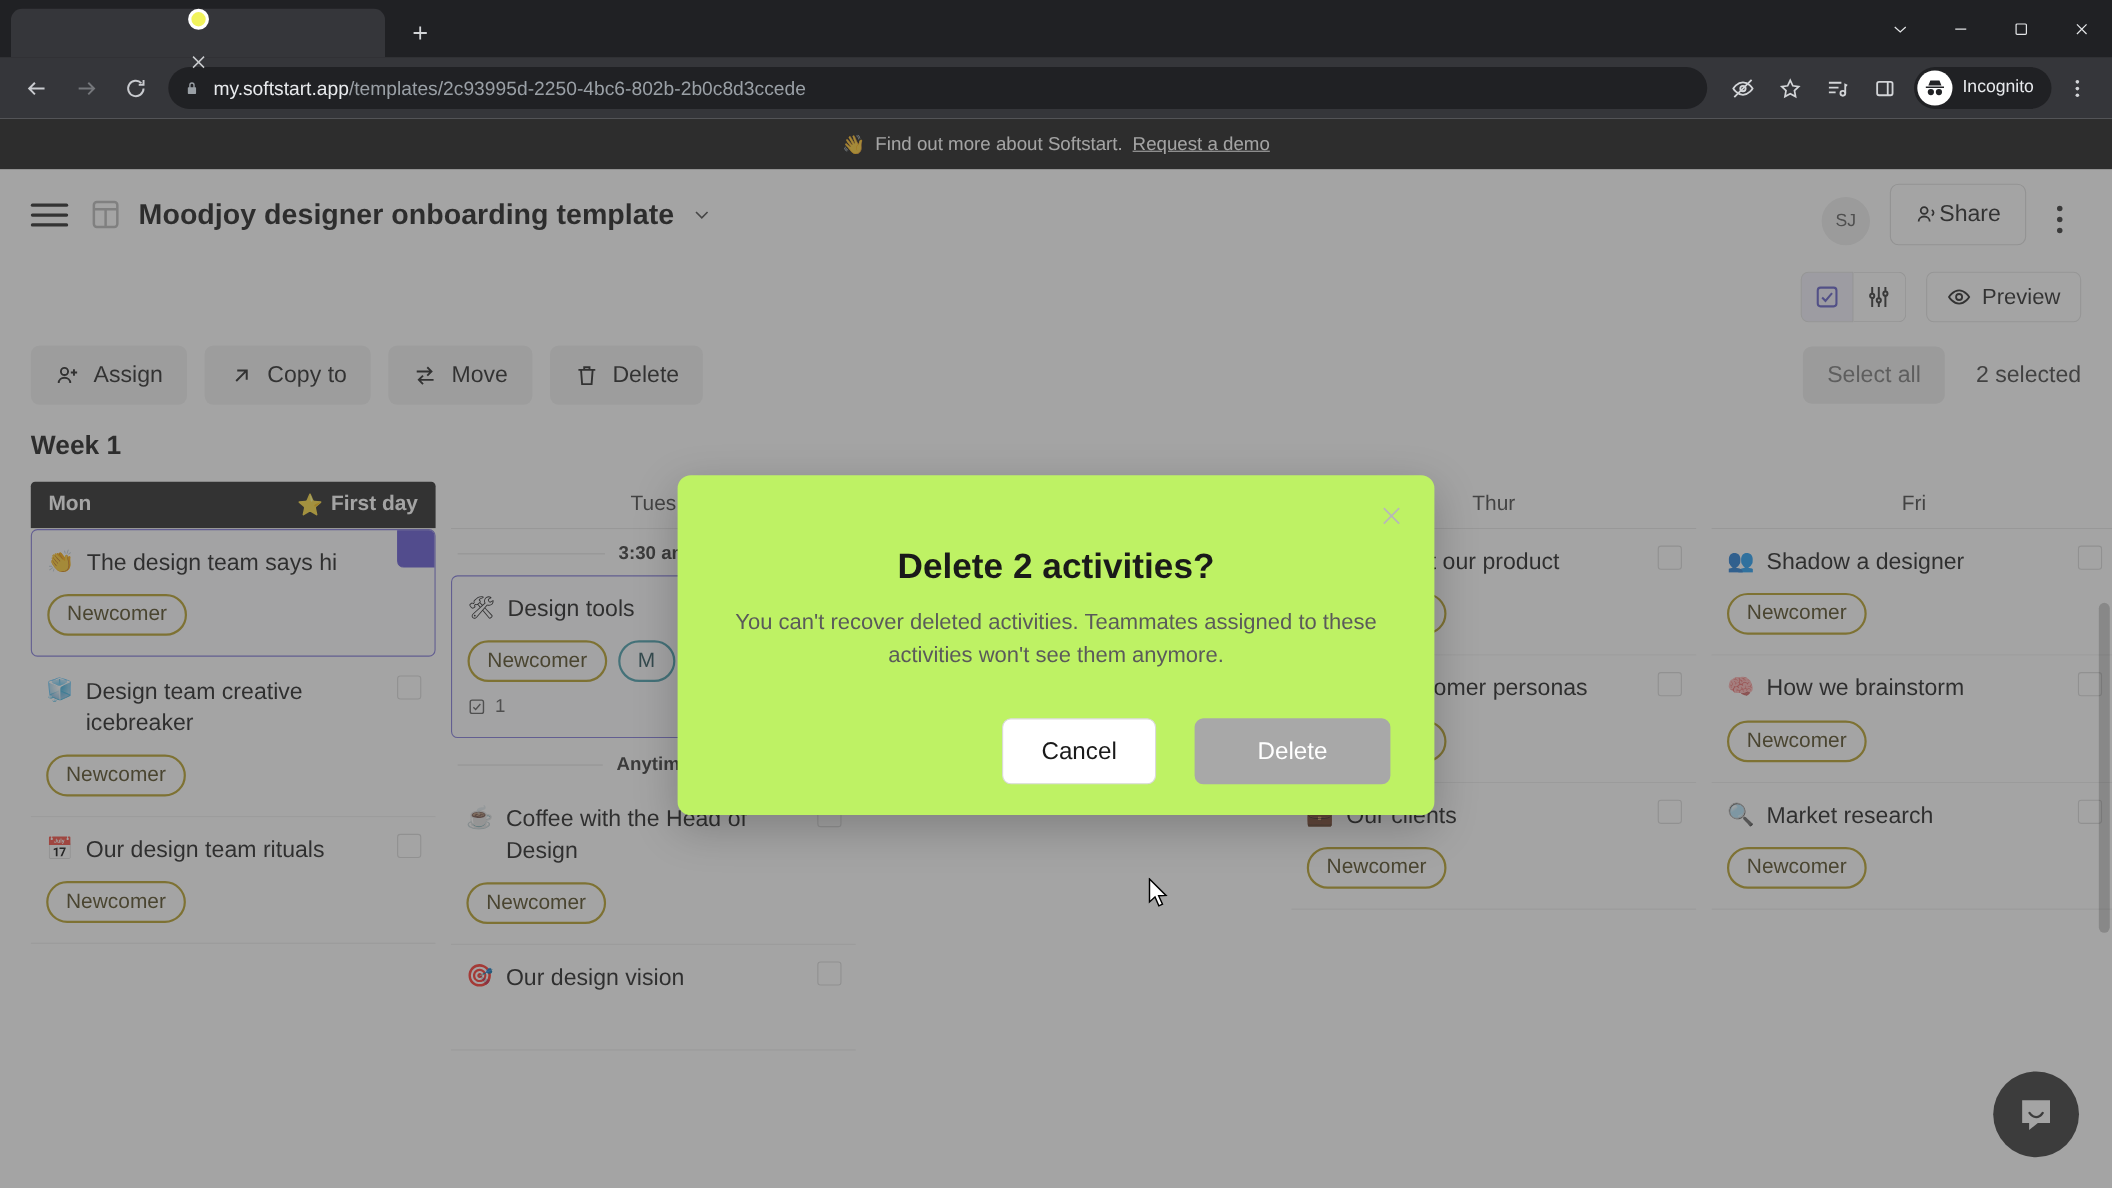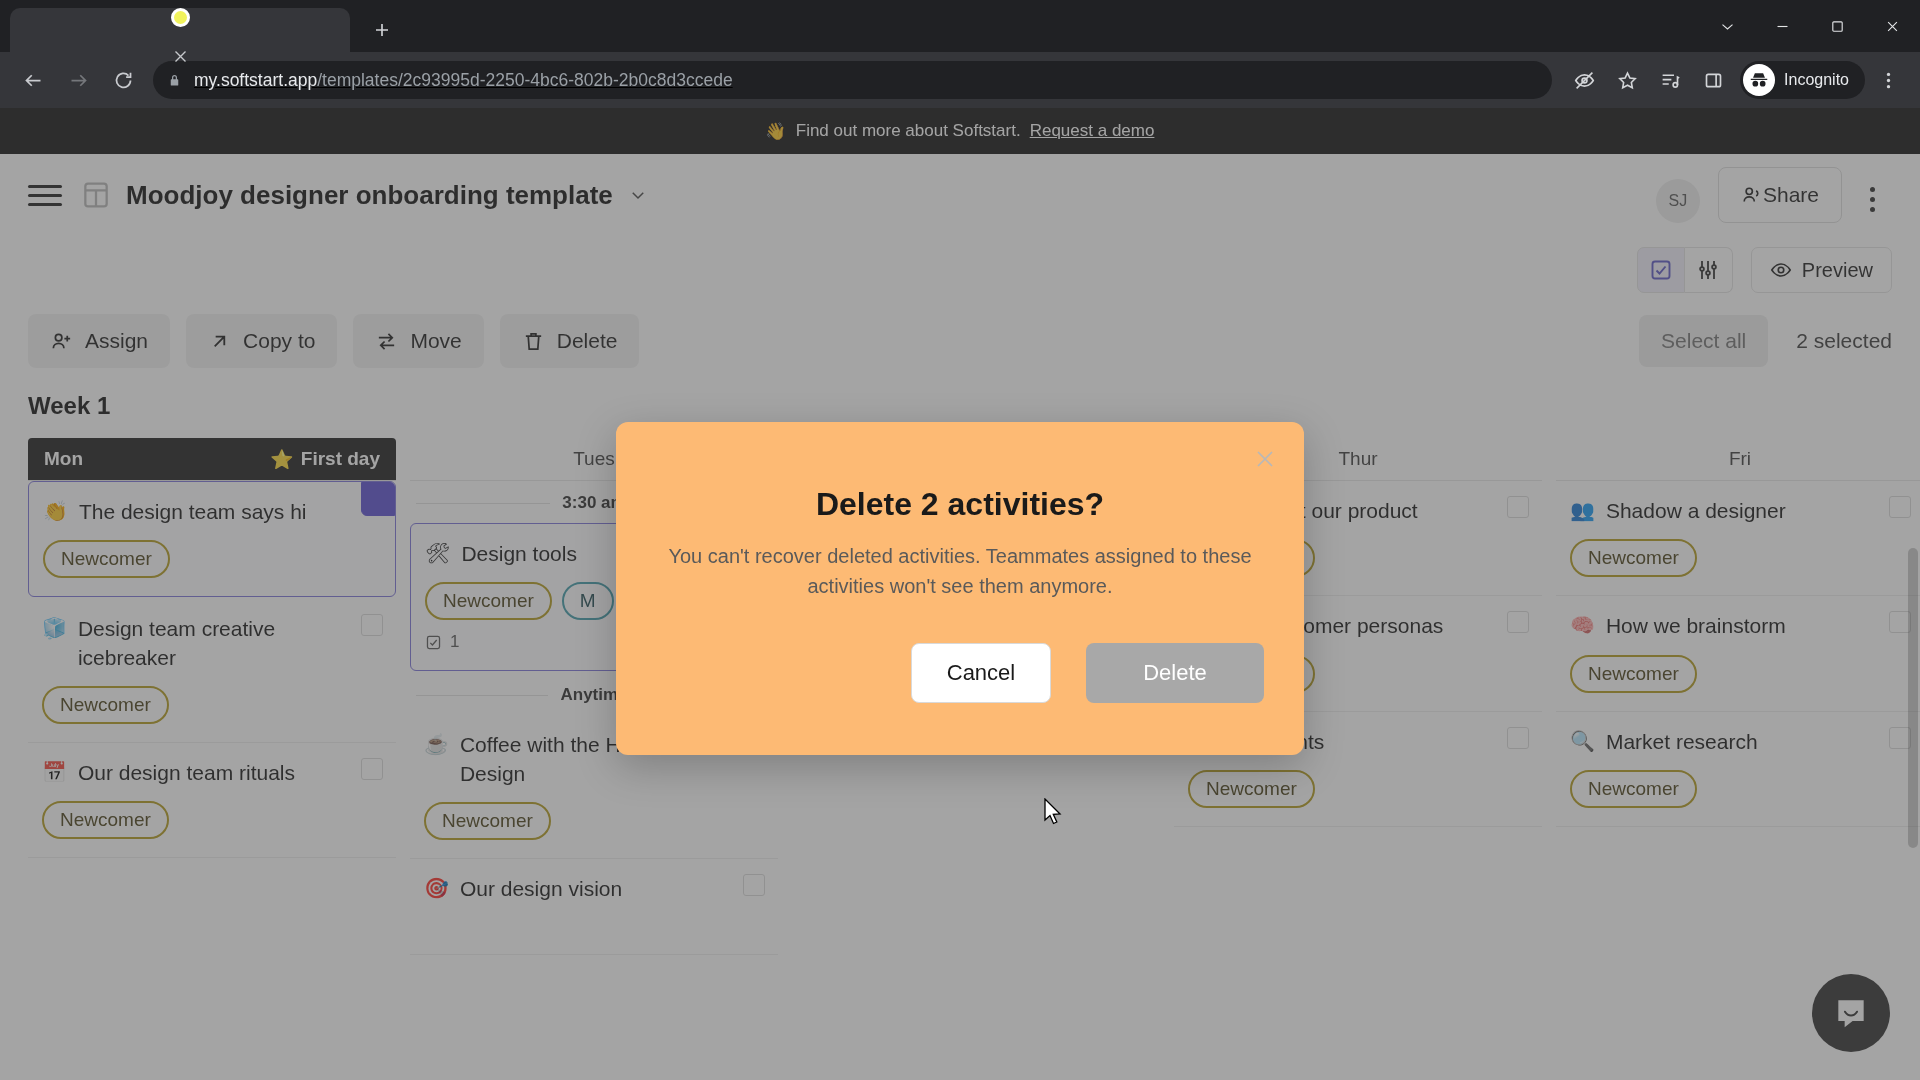--- a/index.html
+++ b/index.html
@@ -43,21 +43,20 @@
     padding: 0 12px; gap: 3px;
   }
   .nav-ico { width: 42px; height: 42px; border-radius: 50%; display: flex;
              align-items: center; justify-content: center; color: #c9cbcf; flex: none; }
   .nav-ico.disabled { color: #75777b; }
   .nav-ico svg { width: 21px; height: 21px; }
   .omnibox {
     flex: 1; height: 38px; background: #202124; border-radius: 19px;
     display: flex; align-items: center; padding: 0 14px; gap: 12px;
     margin: 0 9px 0 6px;
-    text-decoration: underline;
   }
   .omnibox .lock { width: 15px; height: 15px; color: #9aa0a6; flex: none; }
   .url { font-size: 17.5px; color: #9aa0a6; white-space: nowrap; overflow: hidden; }
   .url b { color: #e8eaed; font-weight: 400; }
   .tb-ico { width: 40px; height: 40px; border-radius: 50%; display: flex;
             align-items: center; justify-content: center; color: #d3d5d8; flex: none; }
   .tb-ico svg { width: 21px; height: 21px; }
   .incognito-pill {
     height: 38px; background: #202124; border-radius: 19px; display: flex;
     align-items: center; gap: 9px; padding: 0 16px 0 3px; margin-left: 4px; flex: none;
@@ -173,22 +172,22 @@
     display: flex; align-items: center; justify-content: center;
   }
   .subtask { display: flex; align-items: center; gap: 8px; margin-top: 12px;
              font-size: 17px; color: #555; }
   .subtask svg { width: 17px; height: 17px; }
 
   
   .dim { position: absolute; inset: 0; background: rgba(74,74,74,0.50); z-index: 40; }
   .modal {
     position: absolute; z-index: 50; left: 50%; transform: translateX(-50%);
-    top: 314px; width: 688px; background: #fdba74; border-radius: 12px;
-    box-shadow: 0 12px 40px rgba(0,0,0,0.22); padding: 38px 40px 52px;
+    top: 324px; width: 688px; background: #bef264; border-radius: 12px;
+    box-shadow: 0 12px 40px rgba(0,0,0,0.22); padding: 38px 40px 28px;
   }
   .modal-close { position: absolute; right: 22px; top: 20px; width: 34px; height: 34px;
                  display: flex; align-items: center; justify-content: center; color: #b8b8b8; }
   .modal-close svg { width: 24px; height: 24px; }
   .modal-title { text-align: center; font-size: 32px; font-weight: 700; color: #1a1a1a;
                  margin-top: 26px; }
   .modal-body { text-align: center; font-size: 20px; color: #5a5a5a; line-height: 1.5;
                 margin-top: 18px; padding: 0 12px; }
   .modal-actions { display: flex; justify-content: flex-end; gap: 35px; margin-top: 42px; }
   .mbtn-cancel { width: 140px; height: 60px; border: 1px solid #d9d9d9; border-radius: 8px;

